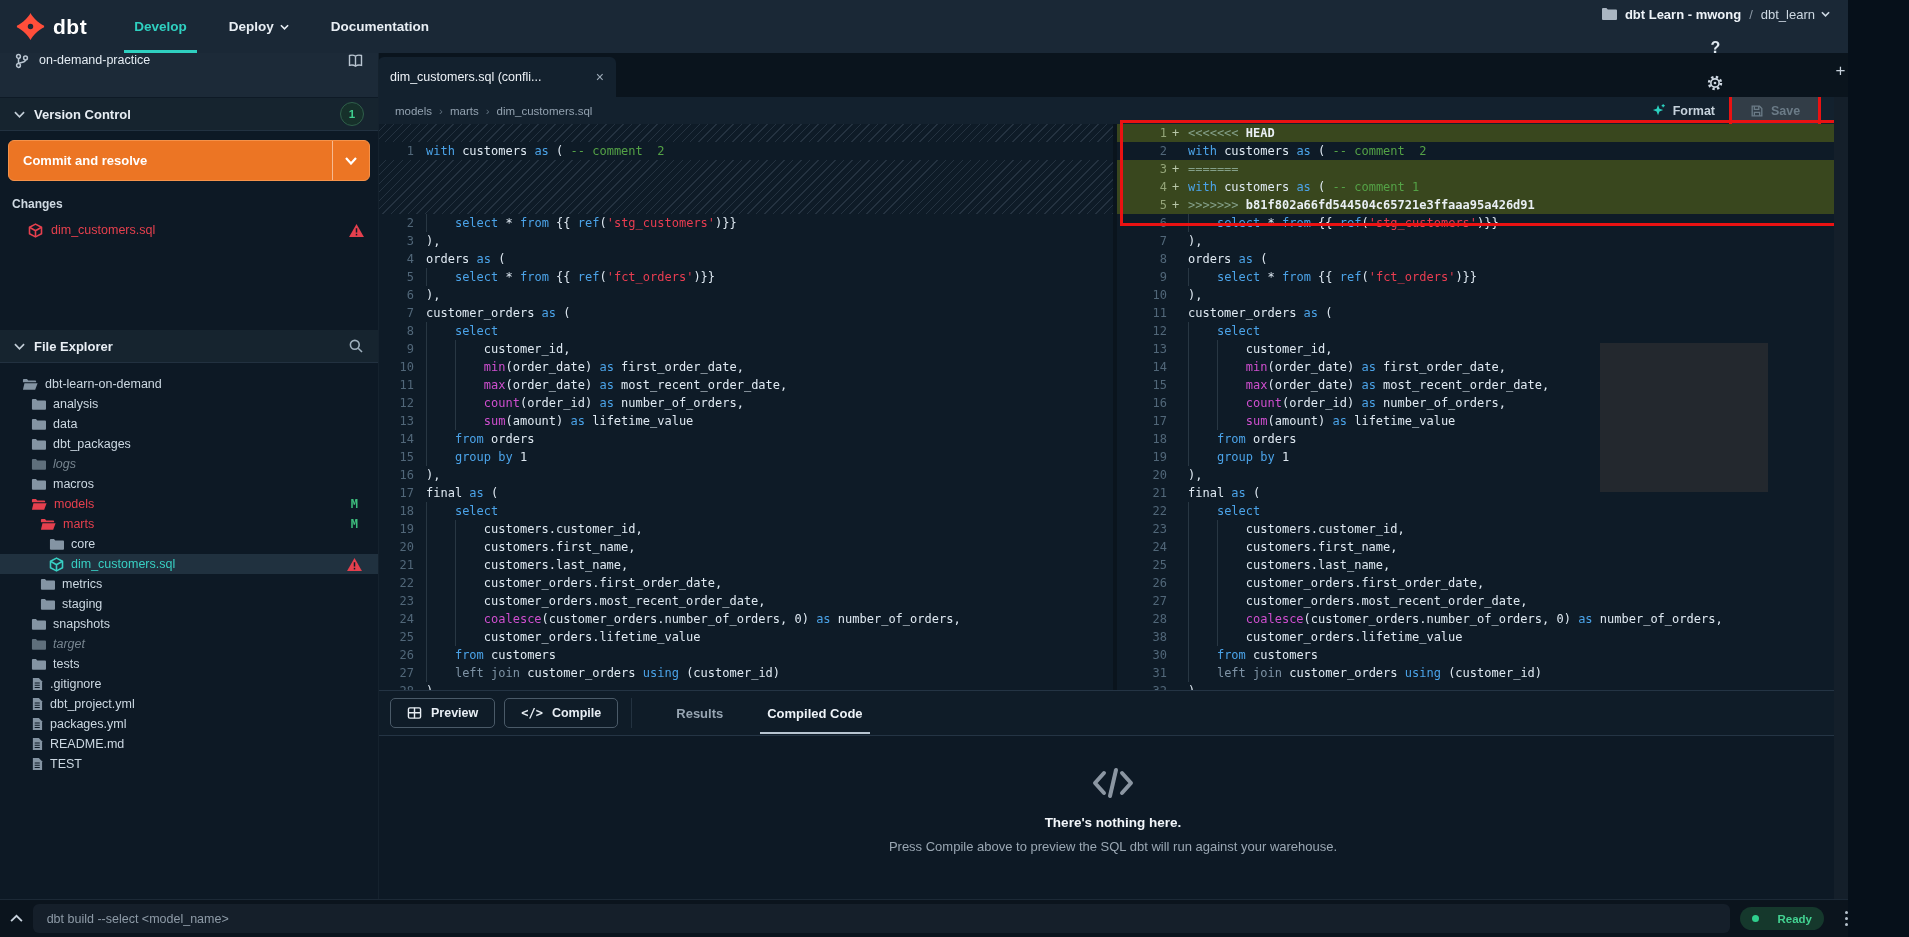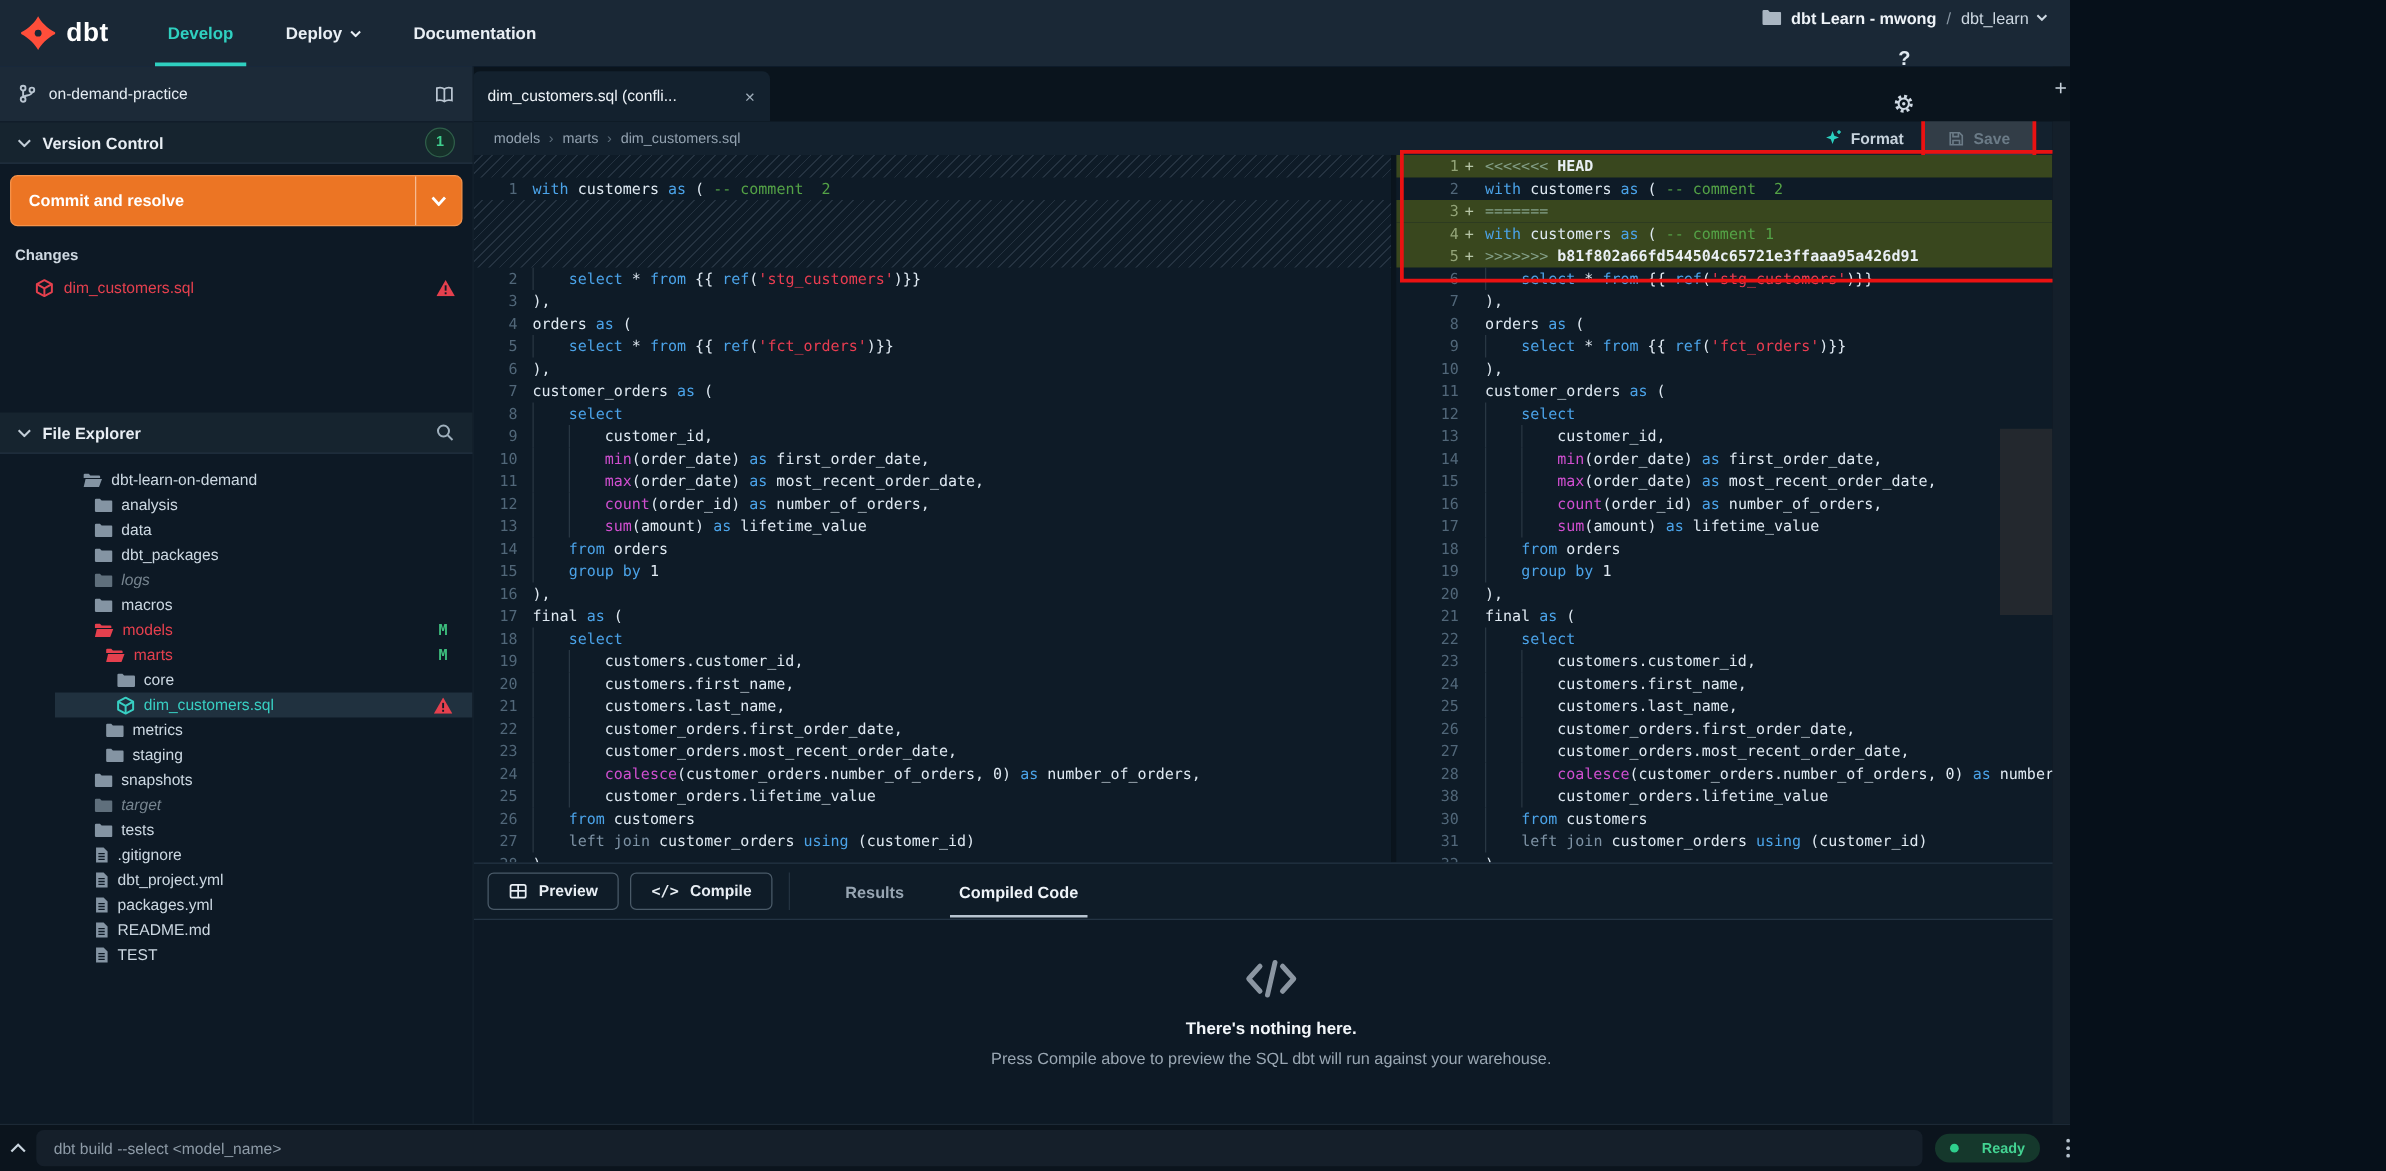--- a/index.html
+++ b/index.html
@@ -1,16 +1,16 @@
 <!DOCTYPE html>
 <html><head>
 <meta charset="utf-8">
 <style>
   html,body{margin:0;padding:0;background:#06101a;}
-  .app{position:relative;width:1656px;height:937px;overflow:hidden;background:#1d4ed8;
+  .app{position:relative;width:1848px;height:937px;overflow:hidden;background:#1d4ed8;
        font-family:"Liberation Sans",sans-serif;color:#dfe8f0;-webkit-font-smoothing:antialiased;}
   svg{display:block}
 
   
   .topnav{position:absolute;left:0;top:0;right:0;height:53px;background:#1a2836;display:flex;align-items:center;z-index:30;}
   .brand{display:flex;align-items:center;gap:8px;padding:0 26px 0 16px;}
   .brand-name{font-size:21px;font-weight:bold;color:#fff;letter-spacing:.5px;}
   .nav-items{display:flex;align-items:stretch;height:100%;}
   .nav-item{position:relative;display:flex;align-items:center;gap:6px;margin:0 21px;font-size:13.5px;font-weight:bold;color:#e8eef4;cursor:pointer;}
   .nav-item.active{color:#2fd0c0;}
@@ -19,36 +19,36 @@
   .beta-pill{display:flex;align-items:center;gap:7px;border:1.5px solid #2fd0c0;color:#2fd0c0;font-weight:bold;
              font-size:12.5px;border-radius:9px;padding:6px 13px;cursor:pointer;}
   .proj{display:flex;align-items:center;gap:8px;cursor:pointer;}
   .proj-name{font-size:13px;font-weight:bold;color:#eef3f8;}
   .proj-sep{color:#8a98a5;font-size:13px;}
   .proj-env{font-size:13px;color:#cdd8e2;display:flex;align-items:center;gap:6px;}
   .help{font-size:16px;font-weight:bold;color:#dfe8f0;cursor:pointer;}
 
   
   .sidebar{position:absolute;left:0;top:53px;width:378px;bottom:37px;background:#0d1925;border-right:1px solid #15222e;z-index:10;}
-  .branch-row{height:44px;background:#1c2a38;border-bottom:1px solid #0e1a26;display:flex;align-items:center;gap:10px;padding:0 14px;}
+  .branch-row{height:44px;background:#1c2a38;border-bottom:1px solid #0e1a26;display:flex;gap:10px;padding:0 14px;}
   .branch-label{font-size:12.5px;color:#e3ebf2;flex:1;}
   .sec-head{height:32px;display:flex;align-items:center;gap:9px;padding:0 14px;background:#16242f;
             border-bottom:1px solid #223140;cursor:pointer;}
   .sec-title{font-size:13px;font-weight:bold;color:#e8eef4;flex:1;}
   .count-badge{width:22px;height:22px;border-radius:50%;background:#16302a;border:1px solid #2f5f4a;color:#3fcf8e;
                font-size:11.5px;font-weight:bold;display:flex;align-items:center;justify-content:center;}
   .commit-btn{margin:9px 8px 0 8px;height:39px;background:#ec7524;border:1px solid #f5924a;border-radius:6px;
               display:flex;align-items:stretch;cursor:pointer;overflow:hidden;}
   .commit-label{flex:1;display:flex;align-items:center;padding-left:14px;font-size:13px;font-weight:bold;color:#fff;}
   .commit-chev{width:36px;border-left:1px solid rgba(255,255,255,.5);display:flex;align-items:center;justify-content:center;}
   .changes-label{margin:16px 0 0 12px;font-size:12px;font-weight:bold;color:#cfd9e2;}
   .changed-row{margin-top:7px;height:24px;display:flex;align-items:center;gap:8px;padding:0 14px 0 28px;cursor:pointer;}
   .changed-name{font-size:12.5px;color:#e5404e;flex:1;}
   .fe{position:absolute;left:0;right:0;top:277px;bottom:0;}
-  .tree{position:absolute;left:0;right:0;top:44px;bottom:0;overflow:hidden;padding-left:44px;}
+  .tree{position:absolute;left:0;right:0;top:44px;bottom:0;overflow:hidden;}
   .trow{position:relative;height:20px;display:flex;align-items:center;gap:7px;font-size:12.5px;color:#ccd8e2;cursor:pointer;}
   .trow.selected{background:#20313f;color:#38cfc3;}
   .trow.red{color:#e5404e;}
   .trow.dim{color:#76848f;font-style:italic;}
   .trow .mbadge{position:absolute;right:20px;color:#3dbd7d;font-weight:bold;font-size:12px;font-family:"DejaVu Sans Mono",monospace;}
   .trow .wicon{position:absolute;right:16px;}
 
   
   .main{position:absolute;left:378px;top:53px;right:0;bottom:37px;background:#0a141d;}
   .scrollstrip{position:absolute;right:0;top:0;width:14px;bottom:0;background:#141f2a;z-index:5;cursor:pointer;}

